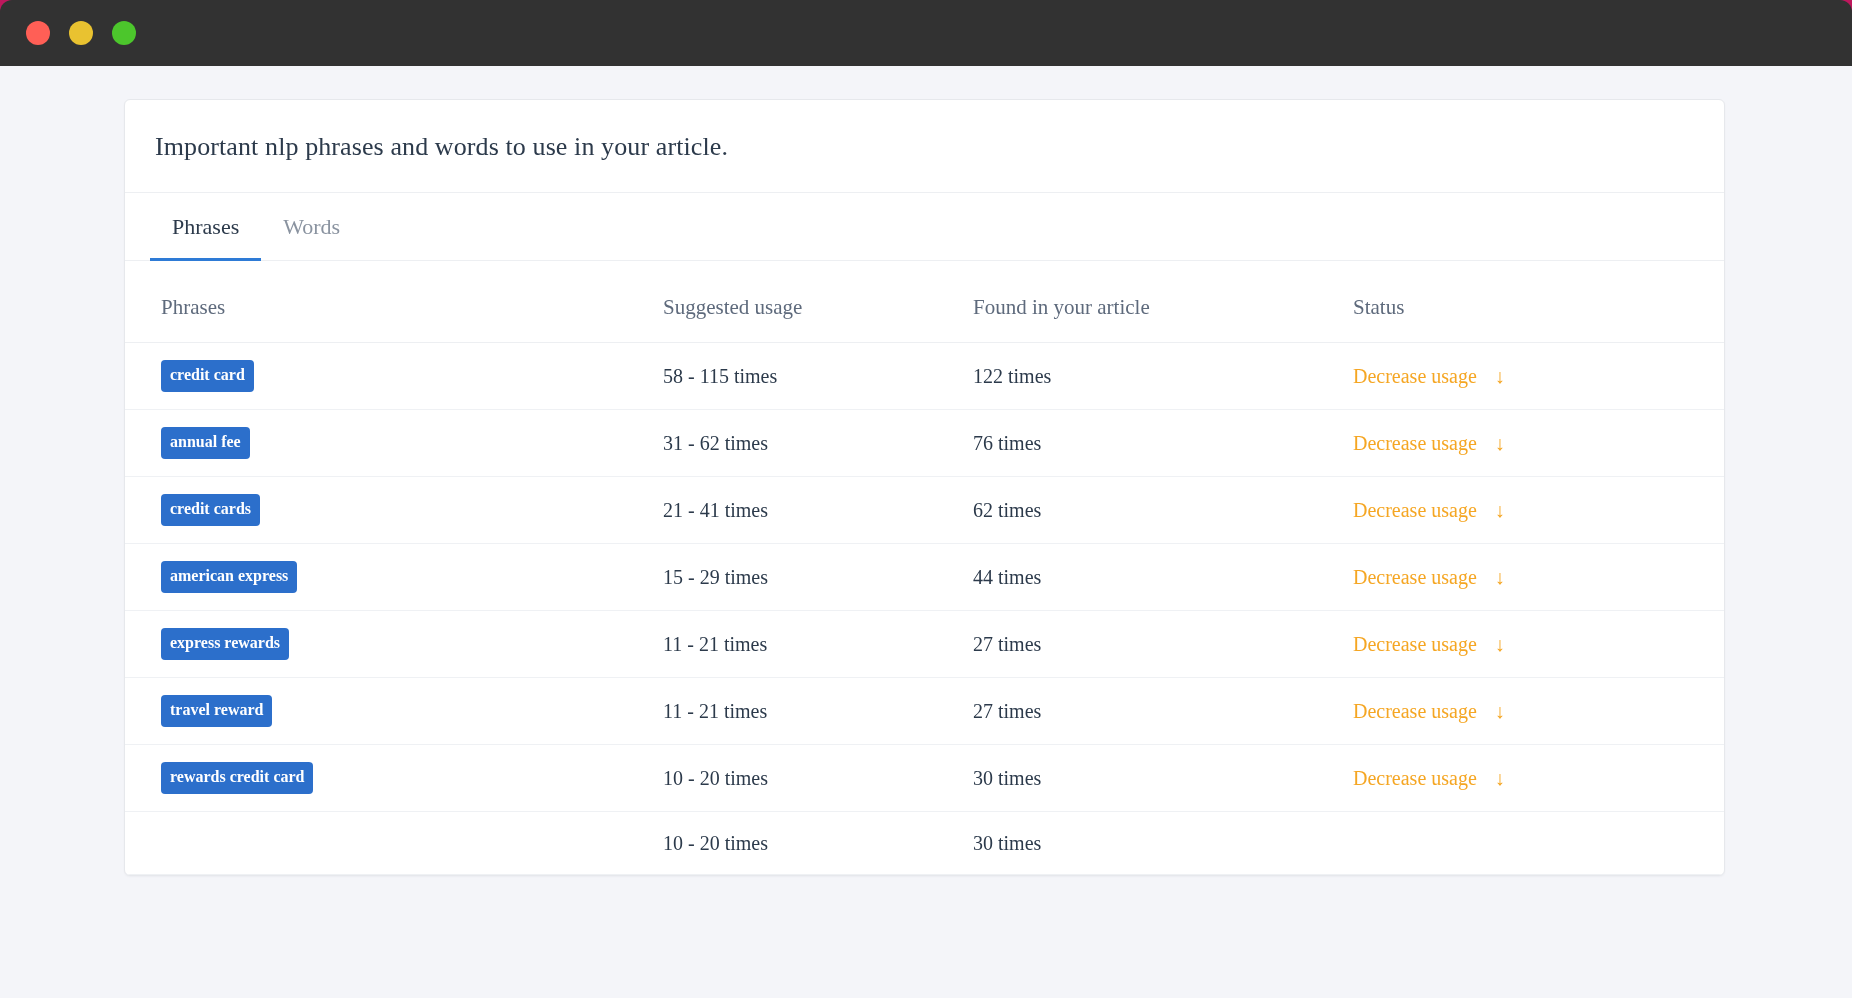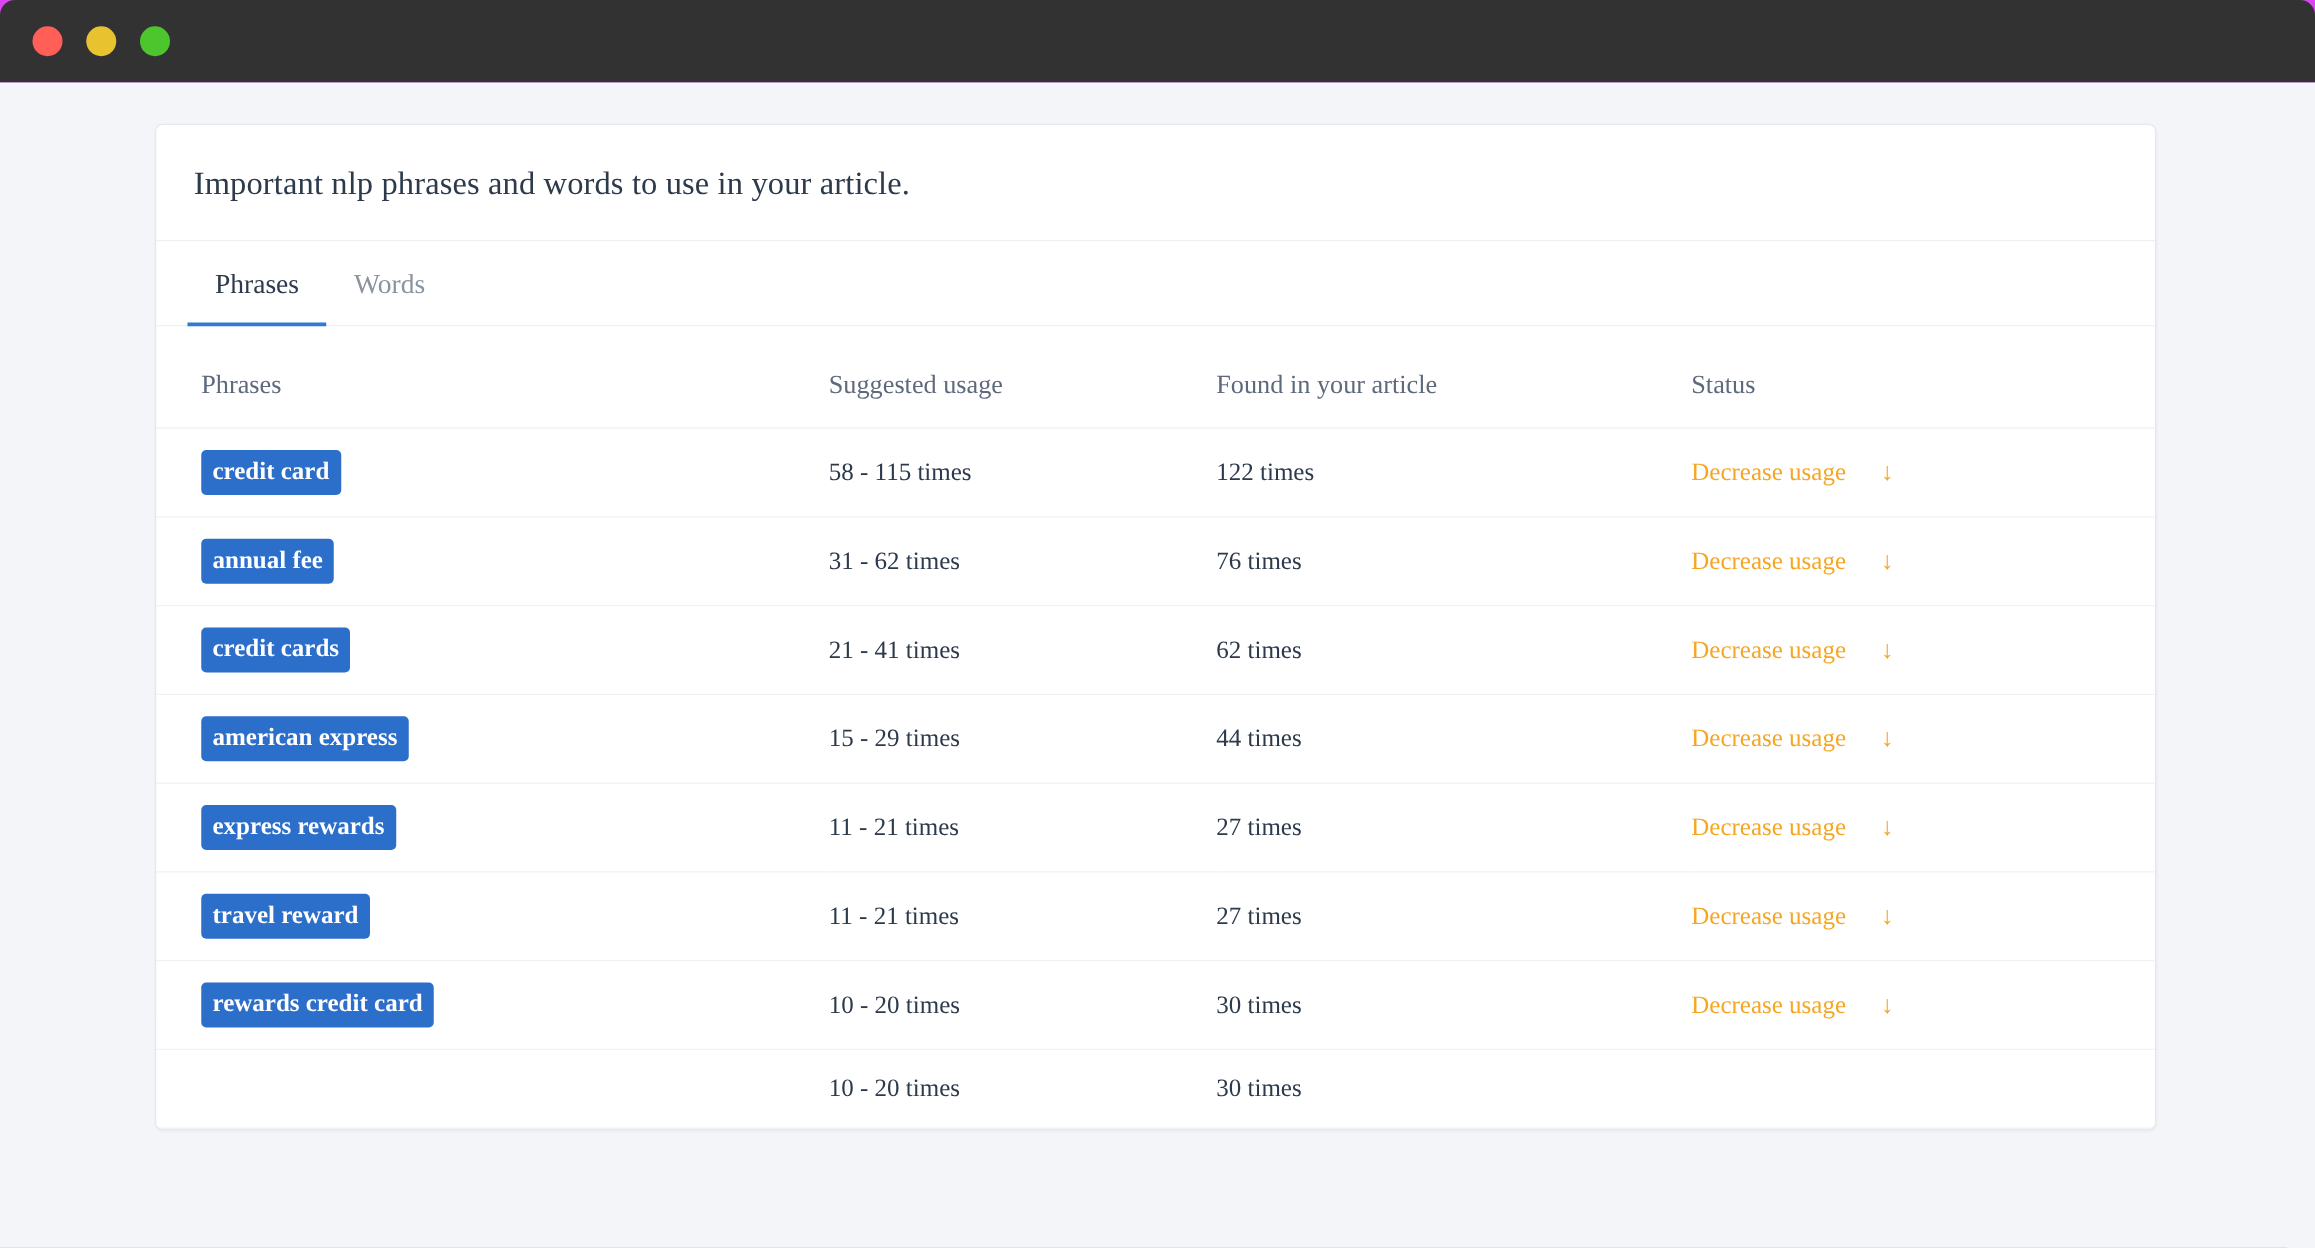--- a/index.html
+++ b/index.html
@@ -14,21 +14,21 @@
 
   body {
     font-family: "Liberation Serif", "DejaVu Serif", serif;
   }
 
   
   .window {
     position: relative;
     width: 1852px;
     height: 998px;
-    background: #d946ef;
+    background: #be185d;
     overflow: hidden;
   }
 
   .titlebar {
     position: absolute;
     top: 0; left: 0;
     width: 1852px;
     height: 66px;
     background: #323232;
     border-top-left-radius: 12px;
@@ -153,36 +153,36 @@
     height: 63px;
   }
 
   .table tbody td:first-child { padding-left: 36px; }
 
   .badge {
     display: inline-block;
     background: #2C6FCB;
     color: #ffffff;
     font-weight: 700;
-    font-size: 20px;
+    font-size: 16px;
     line-height: 1;
     padding: 7px 9px 9px 9px;
     border-radius: 4px;
     white-space: nowrap;
     cursor: pointer;
   }
 
   .status {
     color: #F5A623;
     font-size: 20px;
     white-space: nowrap;
     cursor: pointer;
     display: inline-flex;
     align-items: center;
-    gap: 28px;
+    gap: 18px;
   }
 
   .status .arrow {
     font-size: 20px;
     line-height: 1;
   }
 
 </style>
 </head>
 <body>

